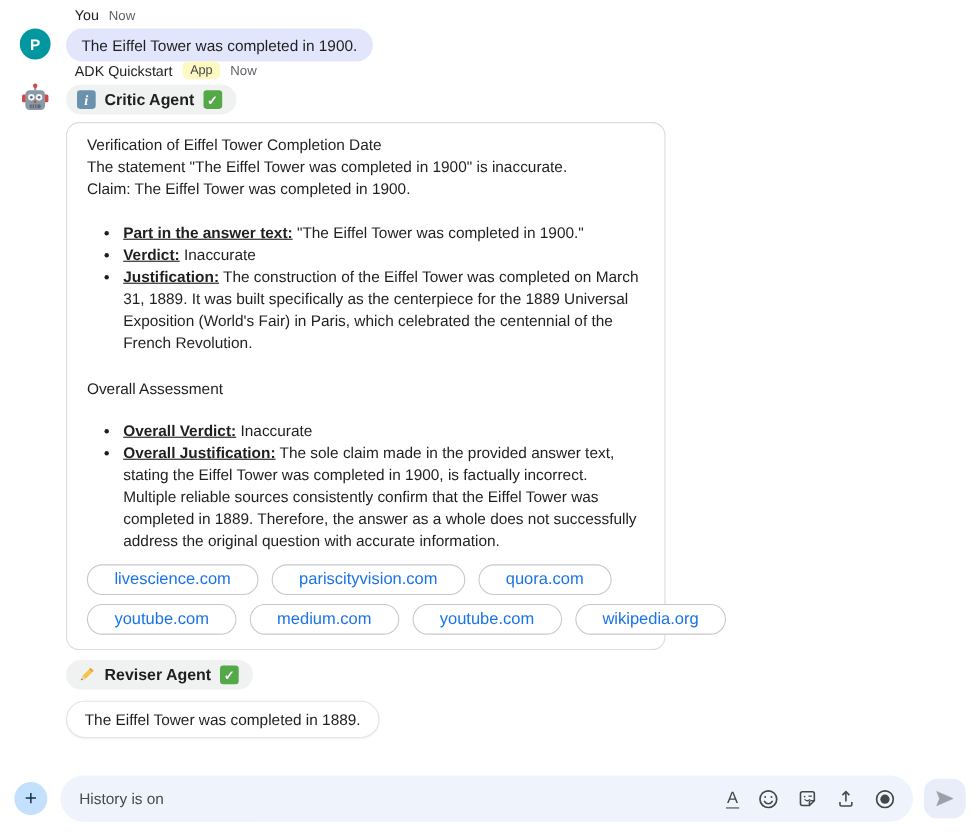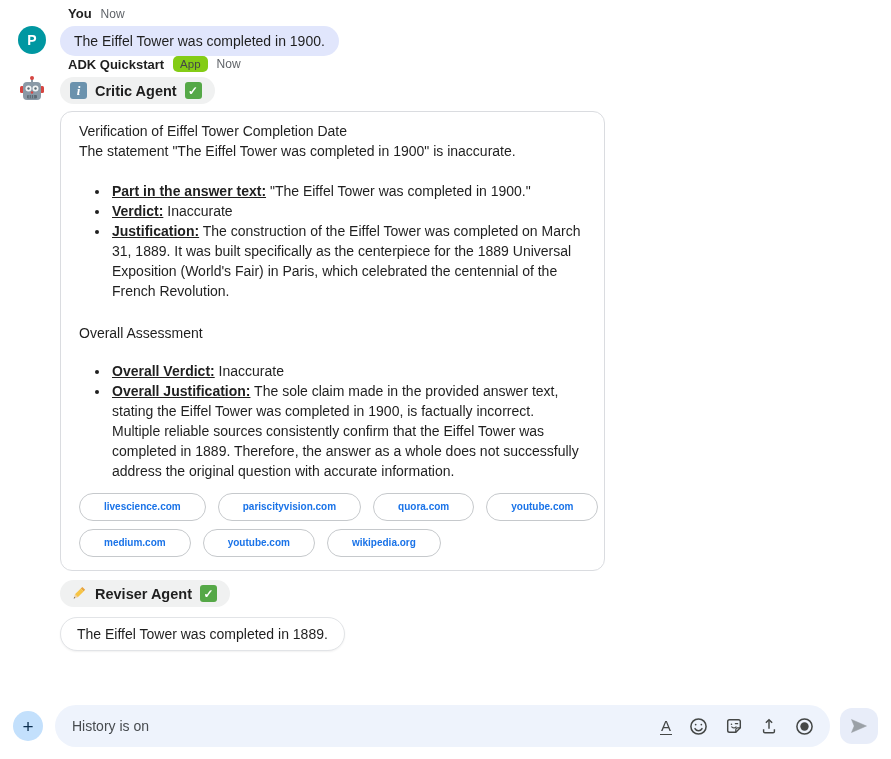--- a/index.html
+++ b/index.html
@@ -13,24 +13,24 @@
   }
   .chat { padding: 6px 0 0 18px; }
 
   .row-header {
     margin-left: 50px;
     display: flex;
     align-items: center;
     gap: 9px;
     margin-bottom: 5px;
   }
-  .sender { font-weight: bold; font-size: 13px; color: #1f1f1f; }
+  .sender { font-weight: normal; font-size: 13px; color: #1f1f1f; }
   .time { font-size: 12px; color: #5f6368; }
   .app-badge {
-    background: #84cc16; color: #444746;
+    background: #fef9c3; color: #444746;
     font-size: 11.5px; padding: 2px 7px; border-radius: 5px;
   }
 
   .msg-row { display: flex; align-items: flex-start; }
   .avatar {
     width: 28px; height: 28px; border-radius: 50%;
     flex: none; margin-right: 14px;
     display: flex; align-items: center; justify-content: center;
   }
   .avatar-user { background: #0097a1; color: #fff; font-size: 14px; font-weight: bold; }
@@ -66,21 +66,21 @@
   .card ul { margin: 20px 0 0 0; padding-left: 31px; }
   .card ul.second { margin-top: 18px; }
   .card li { padding-left: 2px; }
   .card .b { font-weight: bold; text-decoration: underline; }
   .overall-heading { margin-top: 22px; }
 
   .chips { display: flex; flex-wrap: wrap; gap: 8px 12px; margin-top: 12px; width: 600px; }
   .chip {
     border: 1px solid #c6c9cc; border-radius: 15px;
     padding: 4px 24px; color: #1a73e8;
-    font-weight: bold; font-size: 10px; line-height: 18px;
+    font-weight: normal; font-size: 15px; line-height: 18px;
     cursor: pointer; background: #fff;
   }
   .pill-wrap { margin-top: 9px; }
   .final-bubble {
     background: #fff; border: 1px solid #e2e4e7; border-radius: 18px;
     box-shadow: 0 1px 2px rgba(0,0,0,0.06);
     padding: 8px 16px; margin-top: 10px;
     font-size: 14px; width: fit-content;
   }
 
@@ -157,20 +157,21 @@
 
       <div class="agent-pill">
         <span class="ico-sq ico-info">i</span>
         <span>Critic Agent</span>
         <span class="ico-sq ico-check">✓</span>
       </div>
 
       <div class="card">
         <div>Verification of Eiffel Tower Completion Date</div>
         <div>The statement "The Eiffel Tower was completed in 1900" is inaccurate.</div>
+        <div>Claim: The Eiffel Tower was completed in 1900.</div>
 
         <ul>
           <li><span class="b">Part in the answer text:</span><span> "The Eiffel Tower was completed in 1900."</span></li>
           <li><span class="b">Verdict:</span><span> Inaccurate</span></li>
           <li><span class="b">Justification:</span><span> The construction of the Eiffel Tower was completed on March 31, 1889. It was built specifically as the centerpiece for the 1889 Universal Exposition (World's Fair) in Paris, which celebrated the centennial of the French Revolution.</span></li>
         </ul>
 
         <div class="overall-heading">Overall Assessment</div>
 
         <ul class="second">

